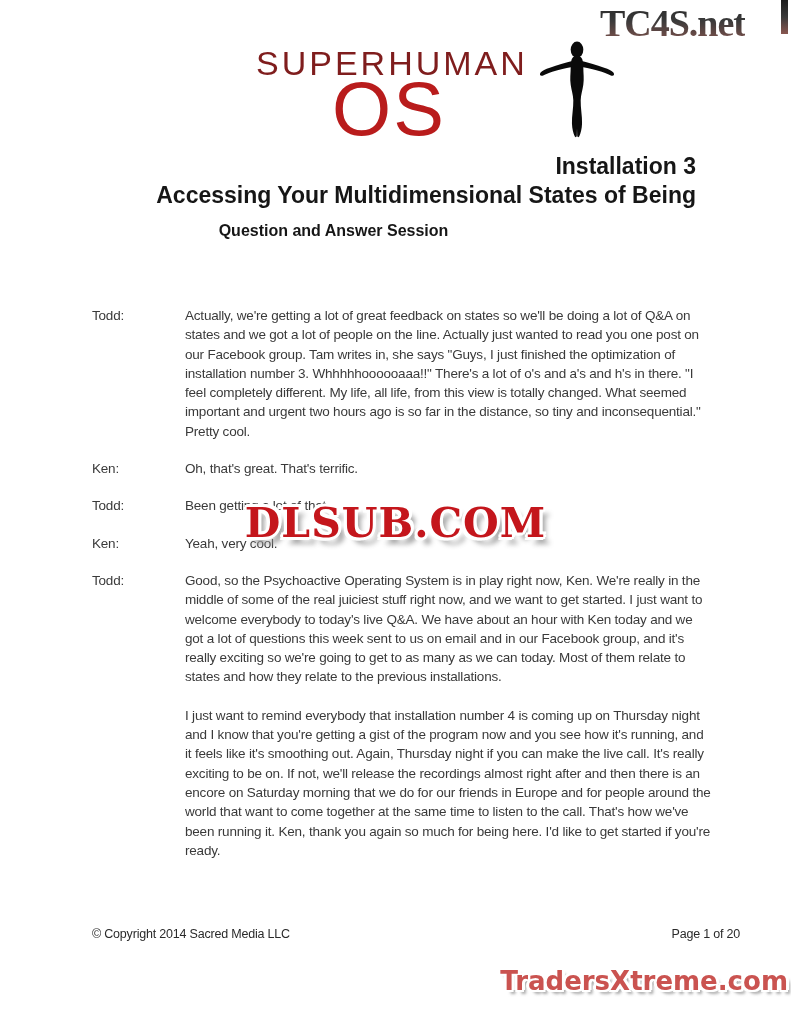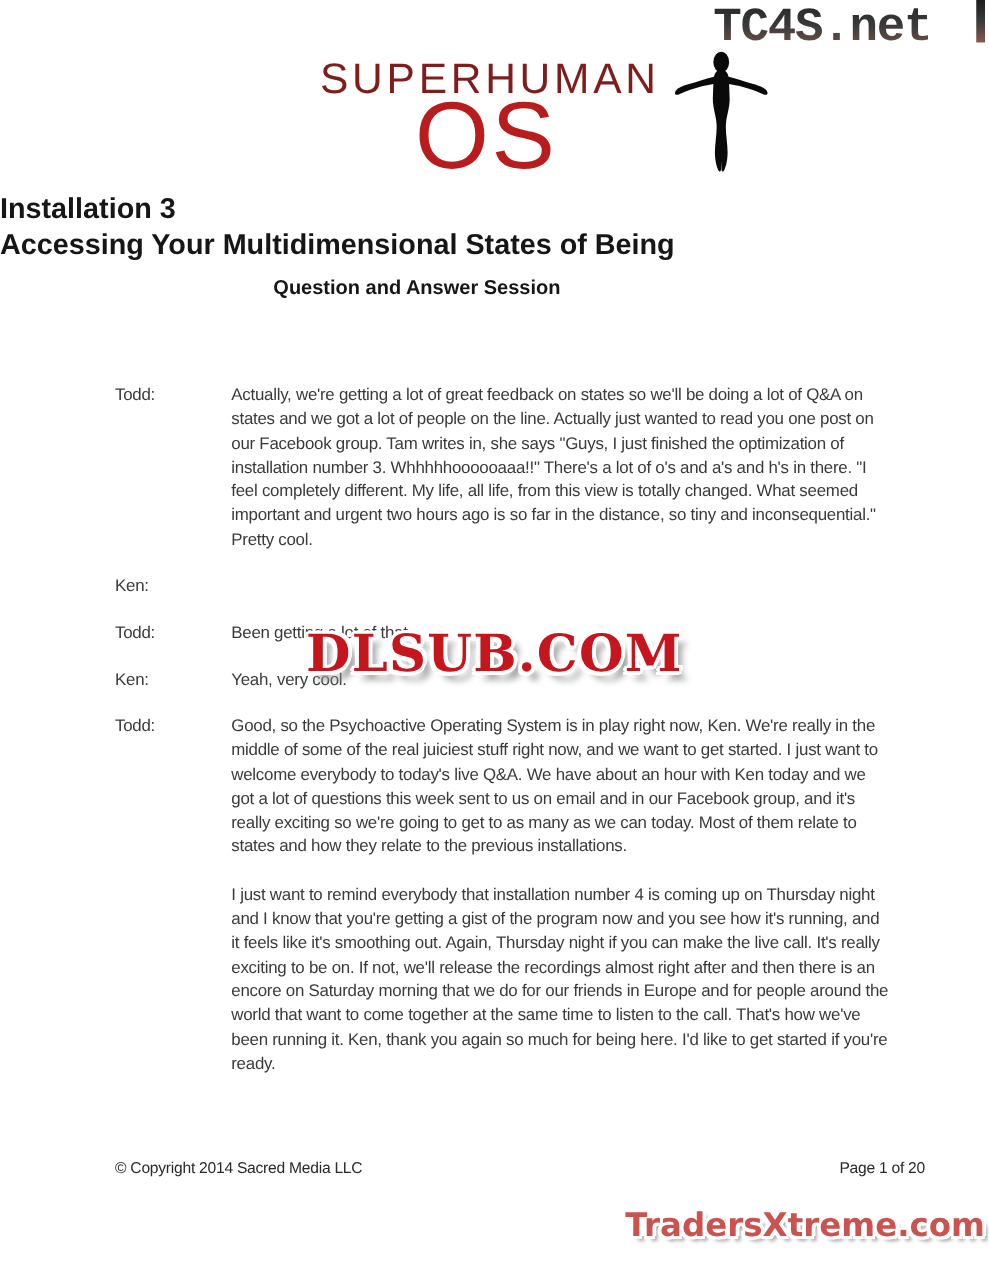--- a/index.html
+++ b/index.html
@@ -7,21 +7,21 @@
     position:relative;
     width:791px;height:1024px;
     background:#ffffff;
     overflow:hidden;
     font-family:"Liberation Sans",sans-serif;
   }
 
   
   .tc4s{
     position:absolute;top:1px;right:46px;
-    font-family:Liberation Mono, monospace;
+    font-family:Liberation Serif, serif;
     font-weight:bold;font-size:38px;letter-spacing:-1px;
     background:linear-gradient(180deg,#262626 0%,#3a3a3a 45%,#8a5750 100%);
     -webkit-background-clip:text;background-clip:text;
     -webkit-text-fill-color:transparent;color:#4a3a38;
     white-space:nowrap;
   }
   .corner-mark{
     position:absolute;left:781px;top:0;width:7px;height:34px;
     background:linear-gradient(180deg,#1d1d1d 0%,#3a3a3a 50%,#8a5750 100%);
   }
@@ -36,21 +36,21 @@
     position:absolute;left:256px;top:71px;width:266px;
     text-align:center;
     font-size:76px;letter-spacing:2px;color:#b91c1c;
     font-weight:normal;line-height:1;
   }
   .figure-svg{position:absolute;left:537px;top:41px;width:80px;height:97px;}
 
   
   .doc-title{
     position:absolute;top:152px;left:0;width:696px;
-    text-align:left;font-weight:bold;font-size:23px;line-height:29px;
+    text-align:right;font-weight:bold;font-size:23px;line-height:29px;
     color:#161616;
   }
   .doc-subtitle{
     position:absolute;top:222px;left:0;width:667px;
     text-align:center;font-weight:bold;font-size:16px;color:#161616;
   }
 
   
   .transcript{position:absolute;left:92px;top:292px;width:630px;color:#3a3a3a;}
   .entry{display:flex;margin:14px 0 18px 0;}
@@ -151,20 +151,23 @@
 
     <div class="entry">
       <div class="speaker">Todd:</div>
       <div class="speech">
         <p>Actually, we're getting a lot of great feedback on states so we'll be doing a lot of Q&amp;A on states and we got a lot of people on the line. Actually just wanted to read you one post on our Facebook group. Tam writes in, she says "Guys, I just finished the optimization of installation number 3. Whhhhhoooooaaa!!" There's a lot of o's and a's and h's in there. "I feel completely different. My life, all life, from this view is totally changed. What seemed important and urgent two hours ago is so far in the distance, so tiny and inconsequential." Pretty cool.</p>
       </div>
     </div>
 
     <div class="entry">
       <div class="speaker">Ken:</div>
+      <div class="speech">
+        <p>Oh, that's great. That's terrific.</p>
+      </div>
     </div>
 
     <div class="entry">
       <div class="speaker">Todd:</div>
       <div class="speech">
         <p>Been getting a lot of that.</p>
       </div>
     </div>
 
     <div class="entry">

